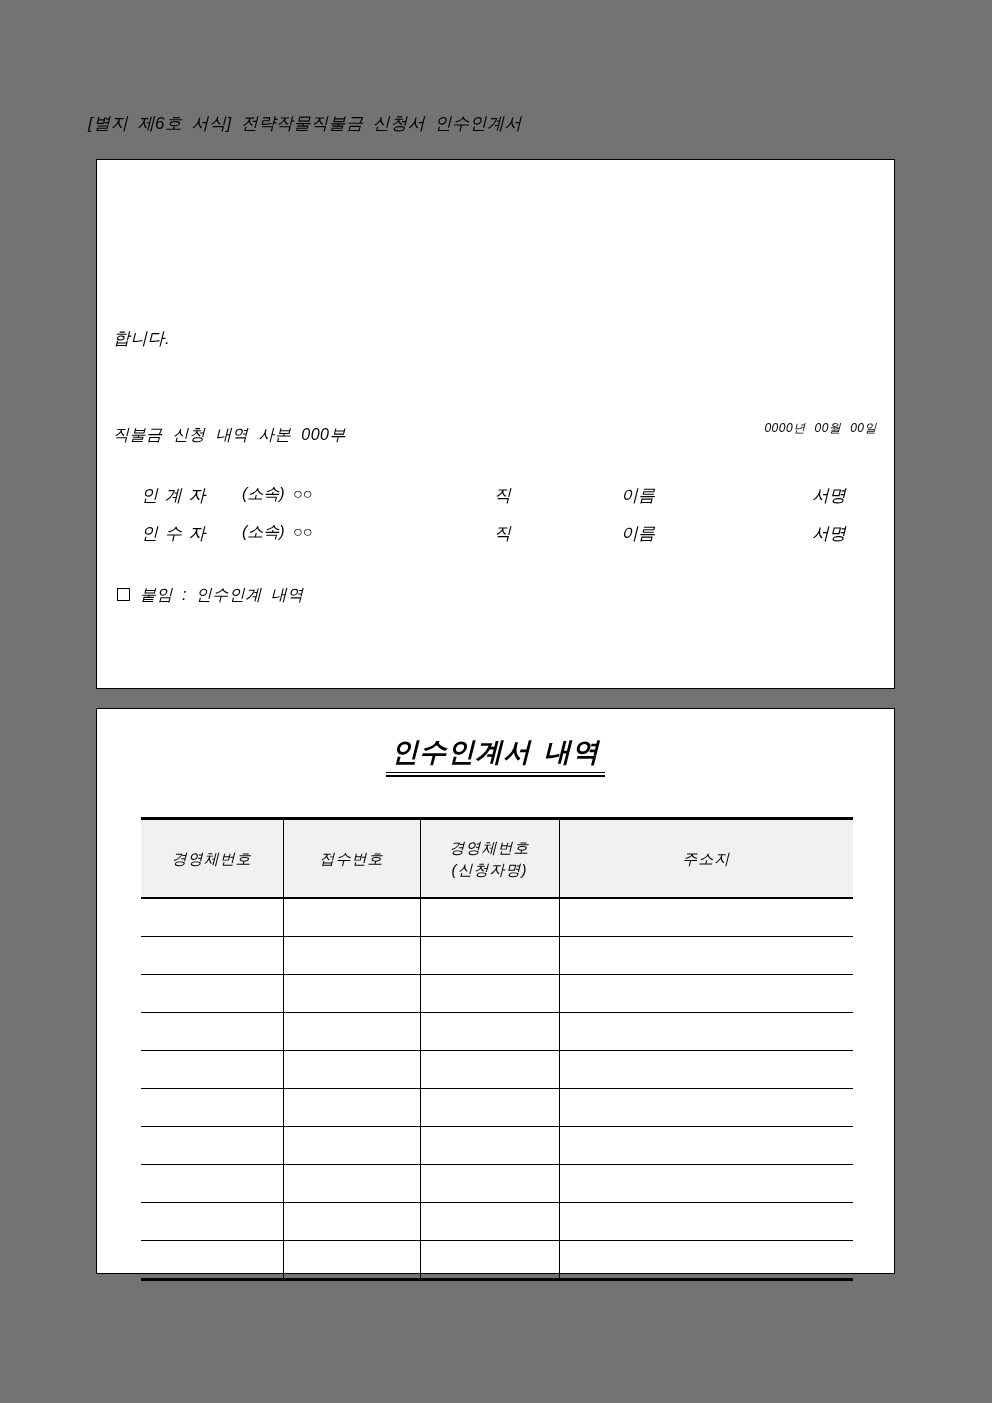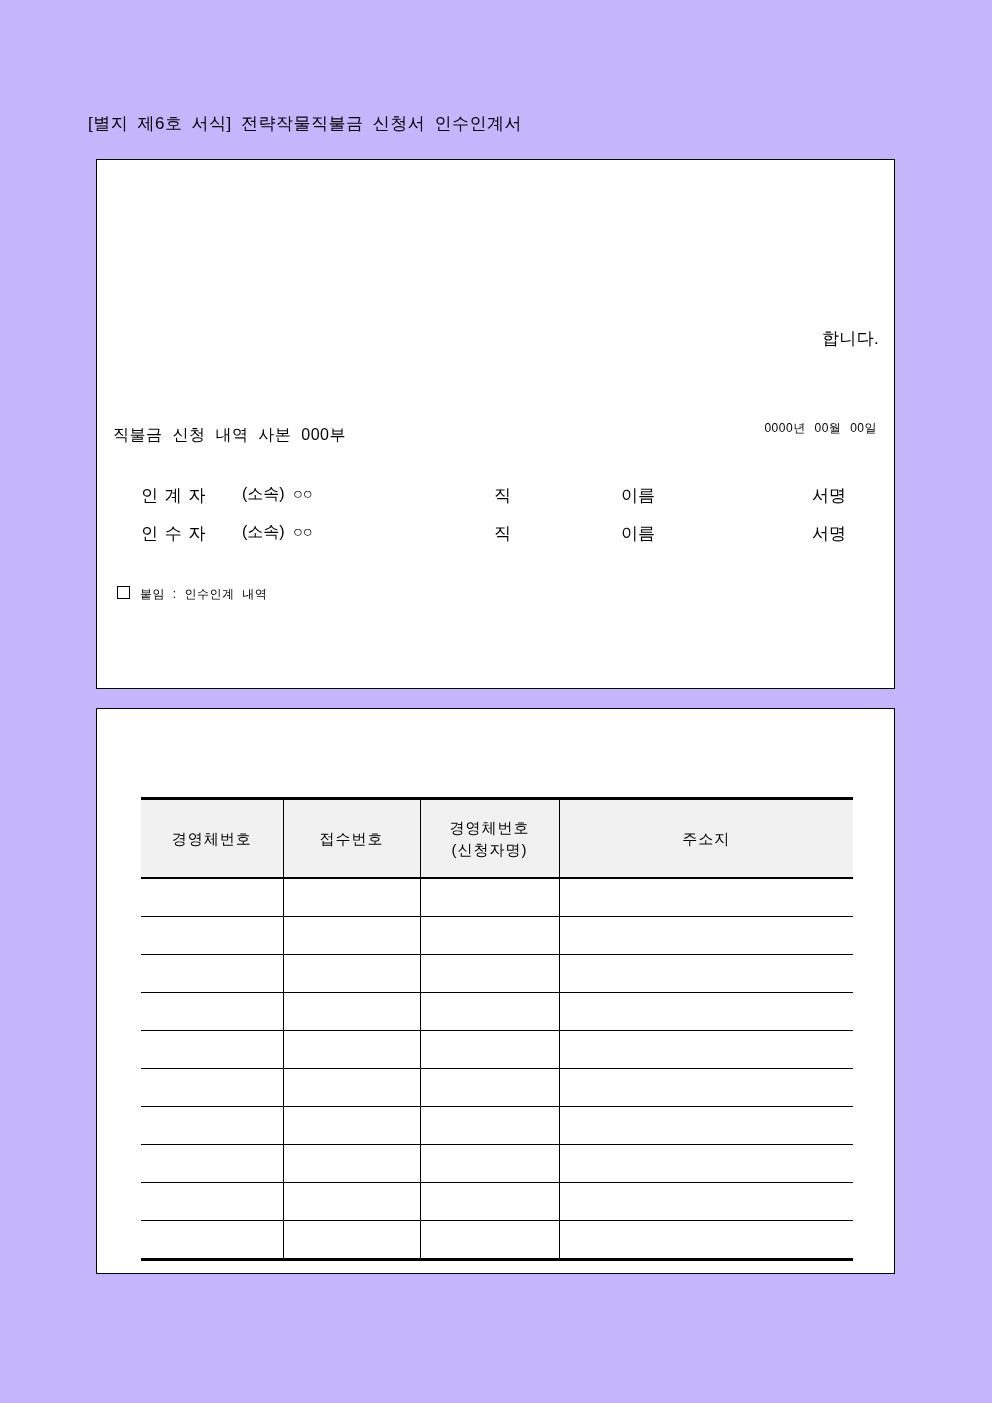--- a/index.html
+++ b/index.html
@@ -1,22 +1,23 @@
 <!DOCTYPE html>
 <html><head>
 <meta charset="utf-8">
 <style>
   html, body { margin: 0; padding: 0; background: #ffffff; }
   .page {
     position: relative;
     width: 992px;
     height: 1403px;
-    background: #c4b5fd;
+    background: #737373;
     font-family: "Liberation Sans", "DejaVu Sans", sans-serif;
     color: #000000;
+    font-style: italic;
   }
 
   .form-label {
     position: absolute;
     left: 88px;
     top: 112px;
     font-size: 17px;
     letter-spacing: 0.5px;
     word-spacing: 4px;
   }
@@ -61,21 +62,21 @@
     position: absolute;
     top: 164px;
     left: 16px;
     width: 766px;
     font-size: 17px;
     line-height: 30px;
     word-spacing: 3px;
     letter-spacing: 0.3px;
   }
   .para-line1 { text-align: justify; text-align-last: justify; text-indent: 10px; }
-  .para-line2 { text-align: right; }
+  .para-line2 { text-align: left; }
 
   .copies-line {
     position: absolute;
     top: 241px;
     left: 16px;
     font-size: 16px;
     word-spacing: 5px;
     letter-spacing: 0.5px;
     margin-top: 24px;
   }
@@ -102,39 +103,39 @@
   .sig-role      { left: 44px;  letter-spacing: 1px; }
   .sig-aff       { left: 145px; font-size: 16px; word-spacing: 4px; }
   .sig-pos       { left: 397px; }
   .sig-name      { left: 524px; }
   .sig-sign      { left: 715px; }
 
   .attach-line {
     position: absolute;
     top: 425px;
     left: 20px;
-    font-size: 12px;
+    font-size: 16px;
     word-spacing: 4px;
     letter-spacing: 0.5px;
   }
   .chk {
     display: inline-block;
     width: 13px;
     height: 13px;
     border: 1.5px solid #000;
     box-sizing: border-box;
     margin-right: 10px;
     position: relative;
     top: 1px;
     background: #fff;
   }
 
   .detail-table {
     position: absolute;
-    top: 88px;
+    top: 108px;
     left: 44px;
     width: 712px;
     border-collapse: collapse;
     table-layout: fixed;
     border-top: 3px solid #000;
     border-bottom: 3px solid #000;
   }
   .detail-table th {
     background: #f1f1f1;
     border-bottom: 2px solid #000;
@@ -191,20 +192,23 @@
       <span class="sig-name">이름</span>
       <span class="sig-sign">서명</span>
     </div>
 
     <div class="attach-line">
       <span class="chk"></span><span>붙임 : 인수인계 내역</span>
     </div>
   </section>
 
   <section class="box box2">
+    <div class="title-wrap">
+      <span class="doc-title">인수인계서 내역</span>
+    </div>
 
     <table class="detail-table">
       <colgroup>
         <col style="width:142px">
         <col style="width:137px">
         <col style="width:139px">
         <col style="width:294px">
       </colgroup>
       <thead>
         <tr>

